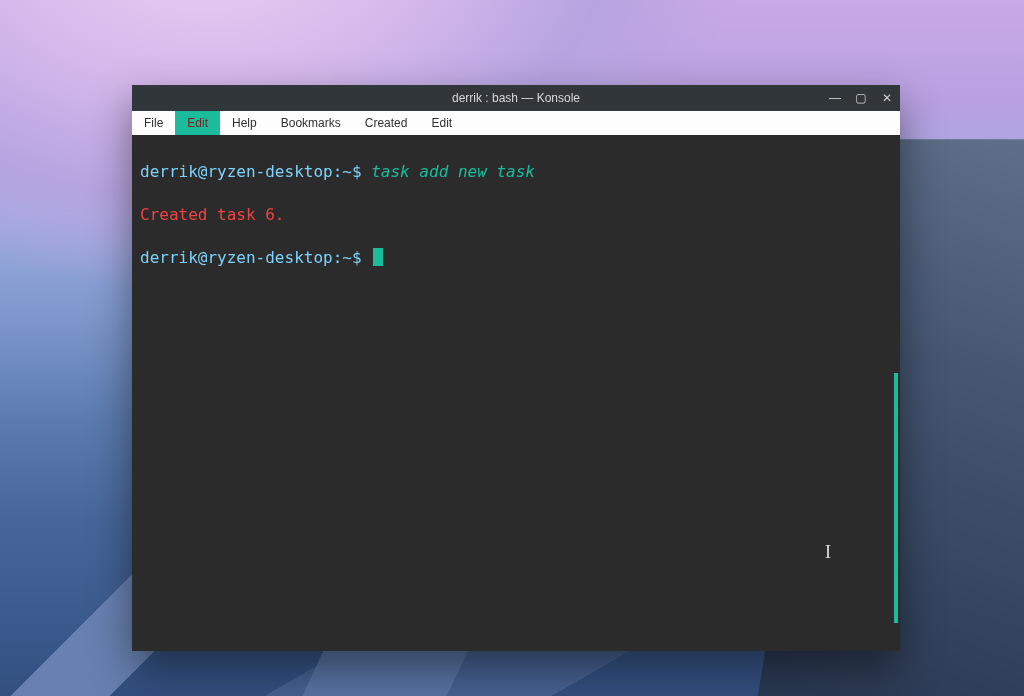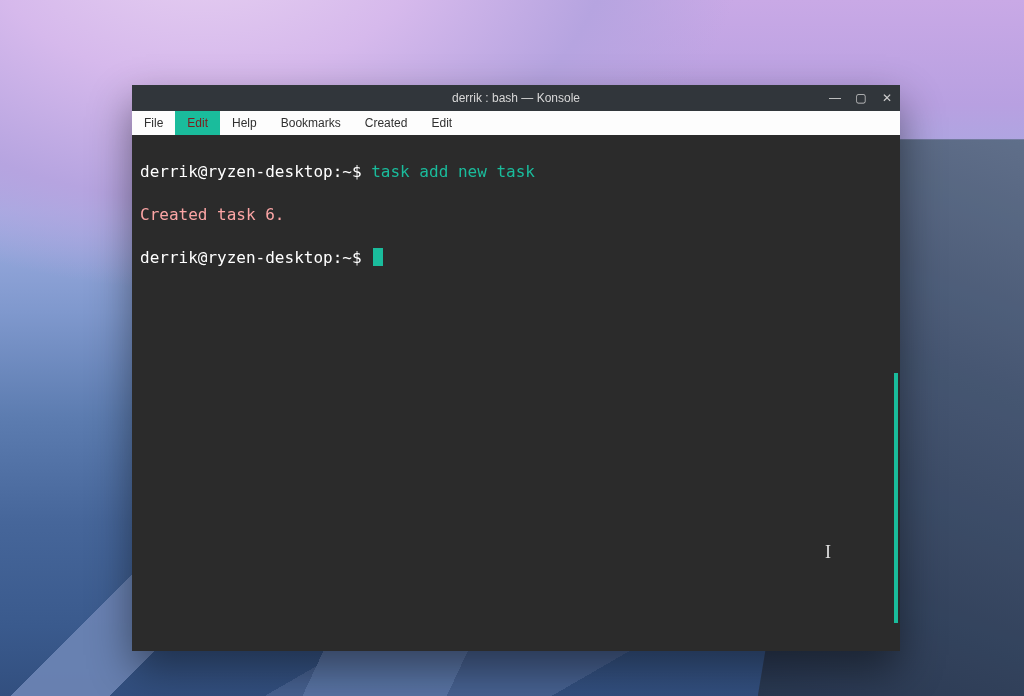--- a/index.html
+++ b/index.html
@@ -106,23 +106,23 @@
     flex: 1;
     background: #2b2b2b;
     color: #cfd2d1;
     font-family: "DejaVu Sans Mono","Liberation Mono",Consolas,monospace;
     font-size: 16px;
     line-height: 1.35;
     padding: 4px 8px 8px 8px;
     position: relative;
     white-space: pre;
   }
-  .prompt { color: #ffffff; }
-  .cmd    { color: #1abc9c; }
-  .output { color: #fca5a5; }
+  .prompt { color: #7dd3fc; }
+  .cmd    { color: #1abc9c; font-style: italic; }
+  .output { color: #ef4444; }
   .cursor {
     display: inline-block;
     width: 10px;
     height: 18px;
     background: #1abc9c;
     vertical-align: -3px;
     margin-left: 2px;
   }
 
   .scrollbar-track {

